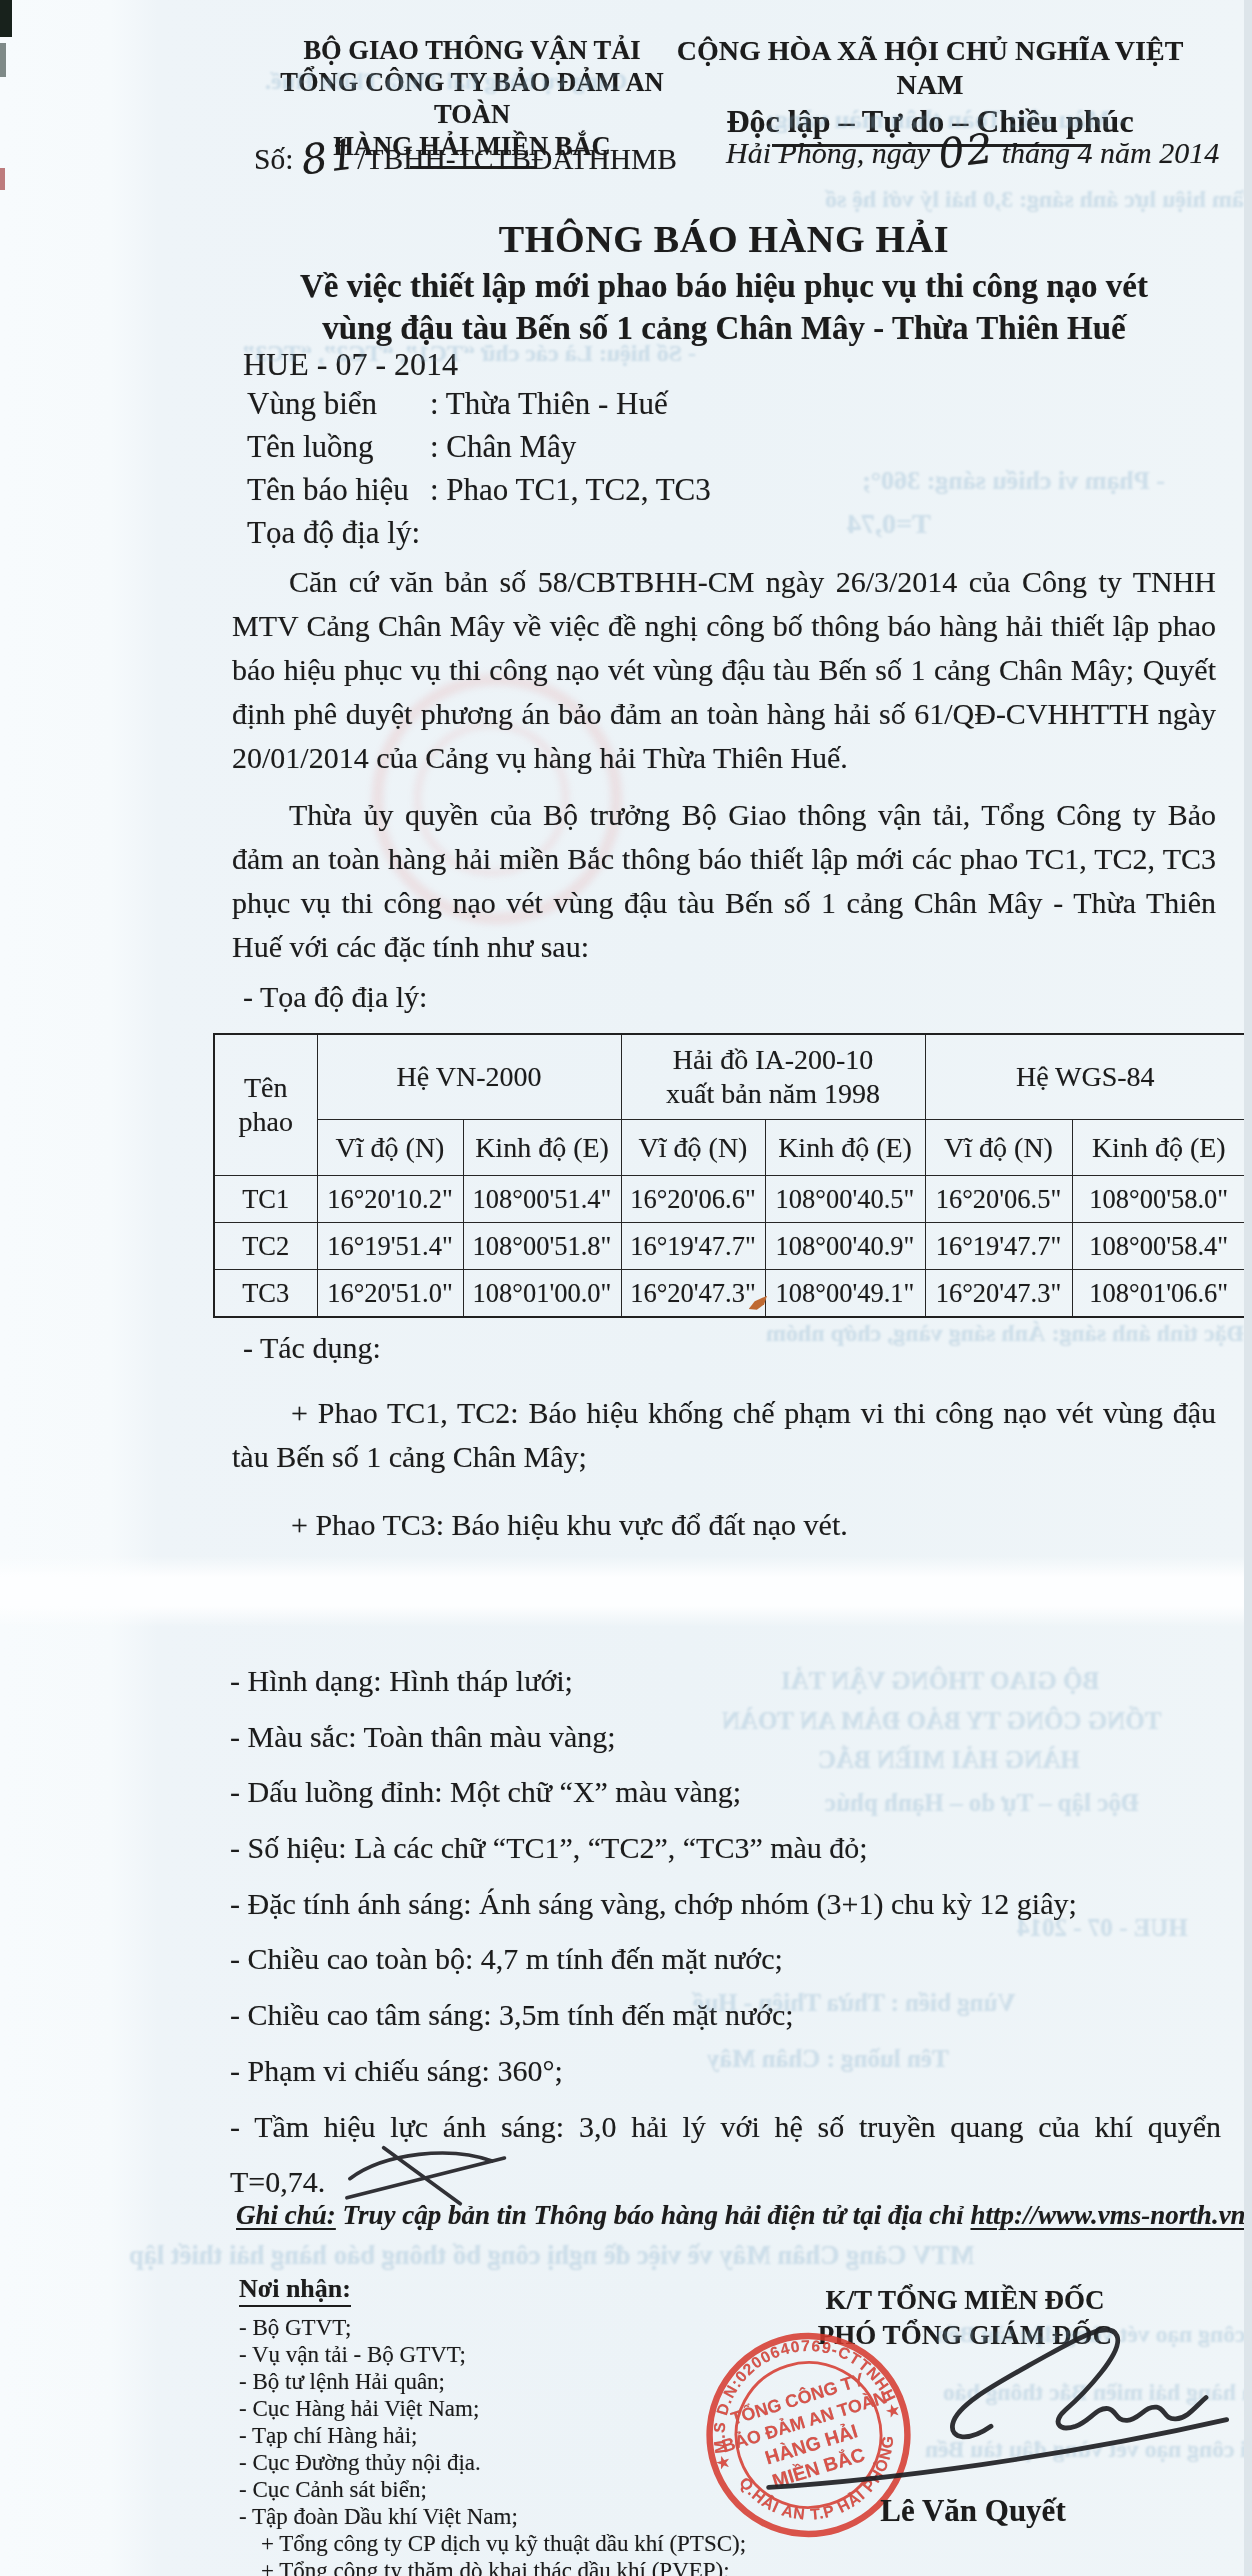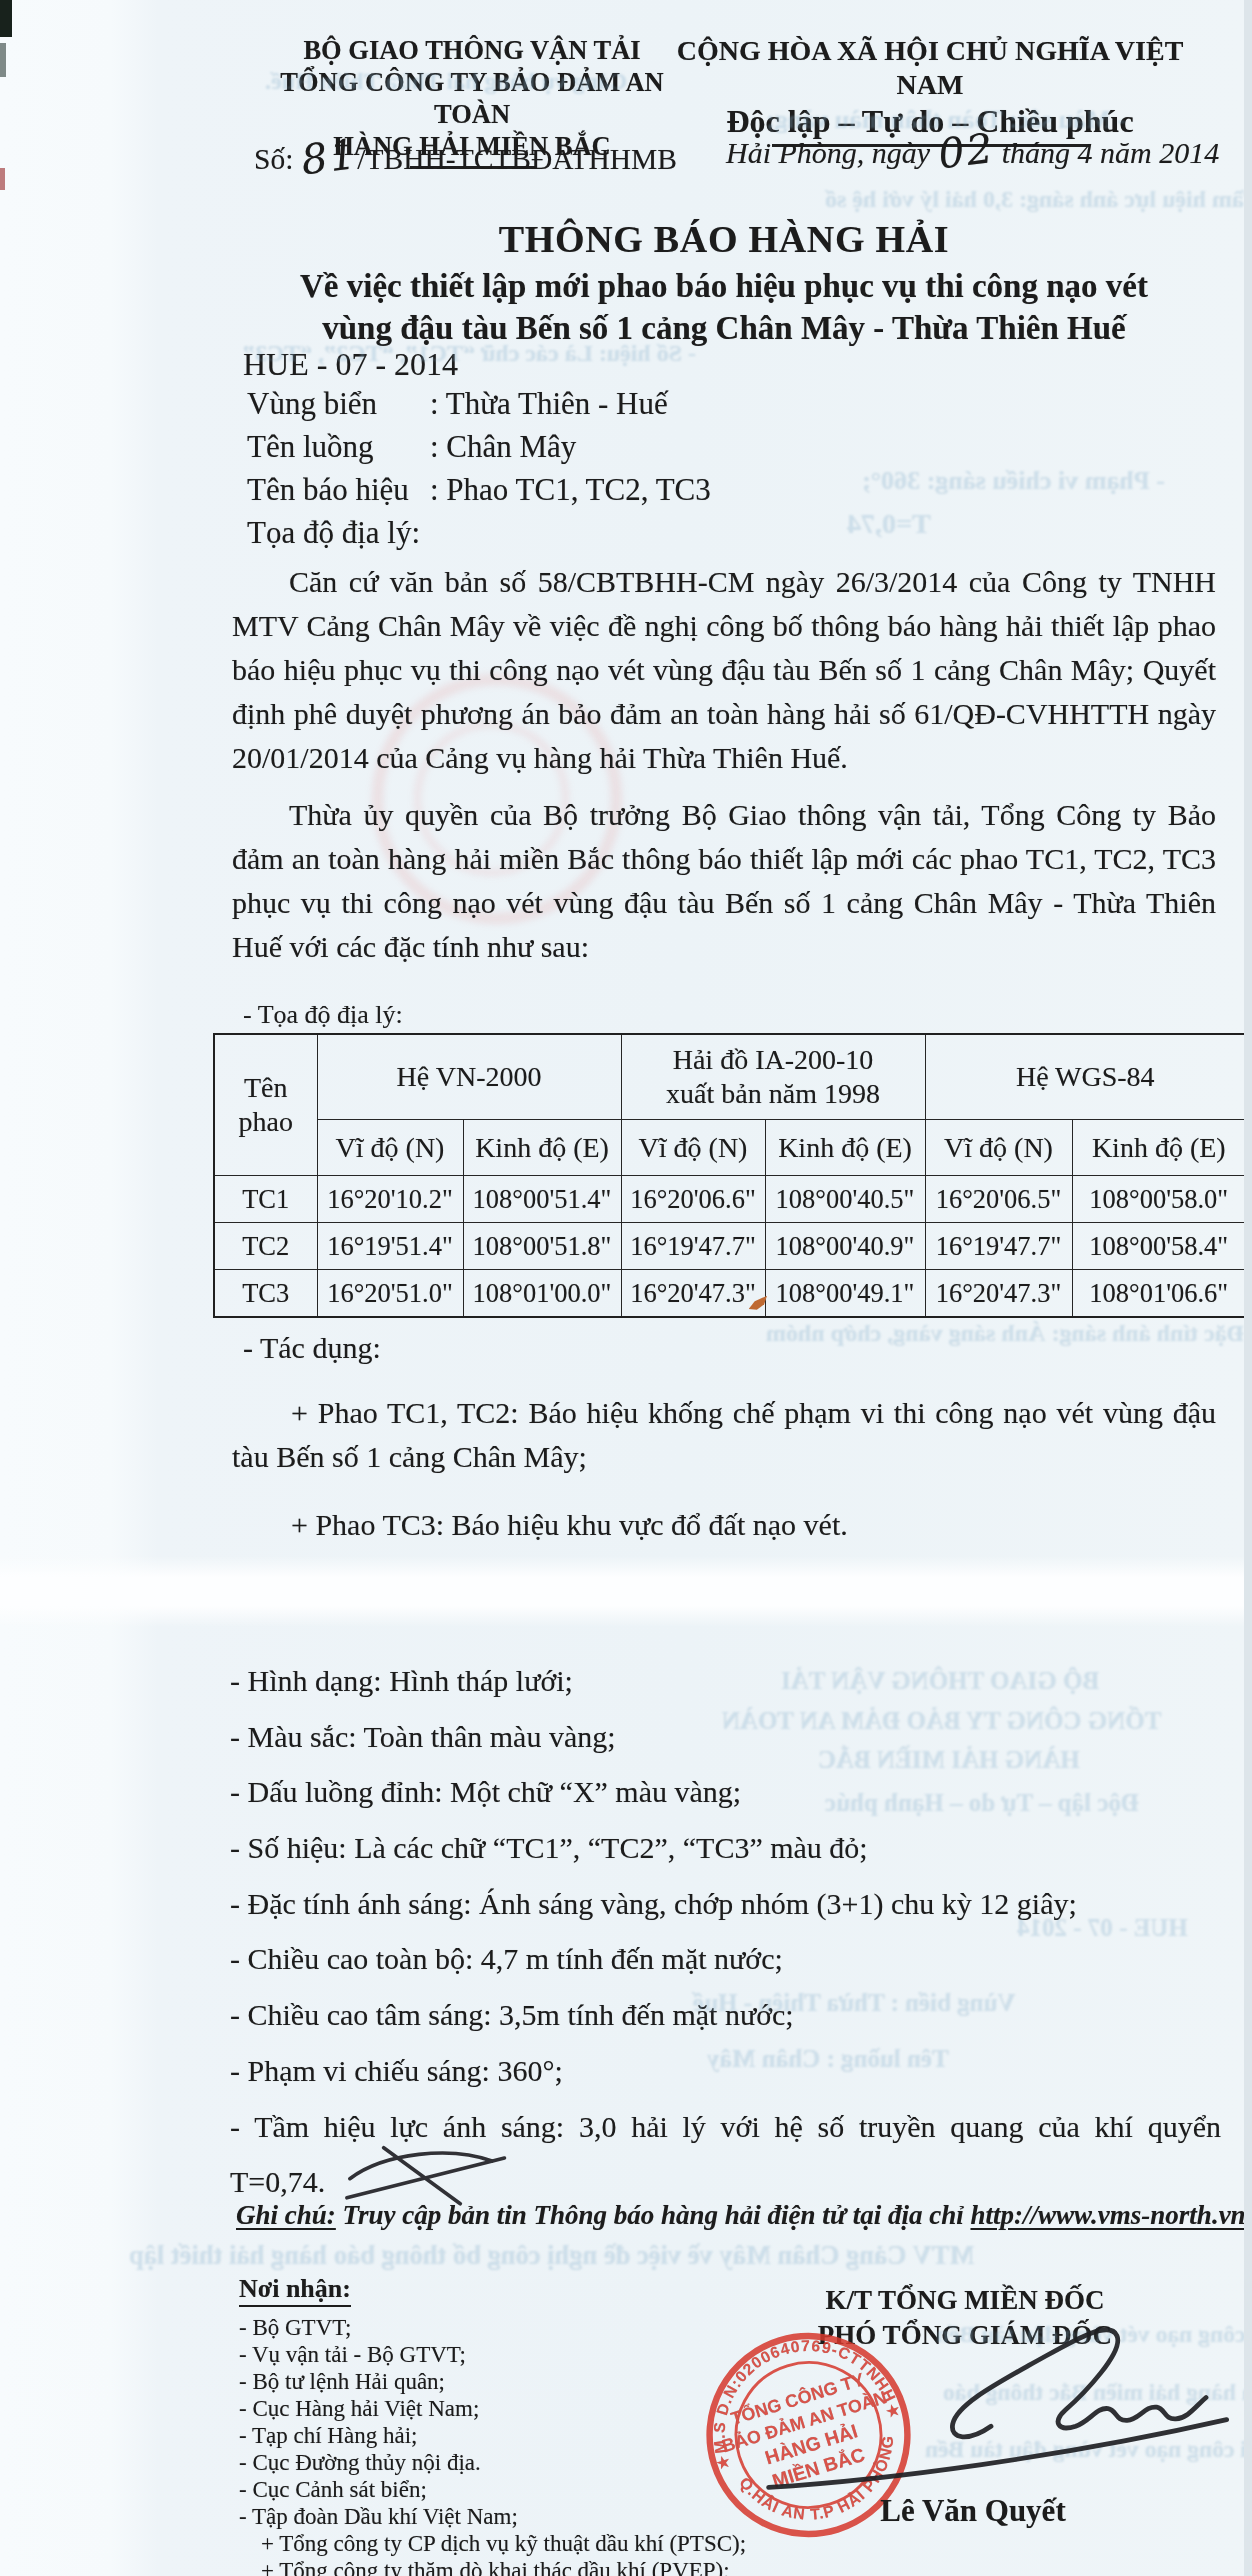--- a/index.html
+++ b/index.html
@@ -28,21 +28,21 @@
   .subtitle{left:232px;top:265px;width:984px;text-align:center;font-weight:bold;font-size:33px;line-height:42px;}
   .refcode{left:243px;top:346px;font-size:32px;}
 
   .meta{left:247px;top:386px;width:737px;font-size:31px;}
   .meta-row{position:relative;height:43px;}
   .meta-val{position:absolute;left:183px;top:0;}
 
   .para{left:232px;top:0;width:984px;font-size:30px;line-height:44px;text-align:justify;text-indent:57px;}
   .p1{top:560px;}
   .p2{top:793px;}
-  .coords-head{left:243px;top:980px;font-size:26px;margin-top:20px;}
+  .coords-head{left:243px;top:980px;font-size:30px;}
 
   table.coords{position:absolute;left:213px;top:1033px;border-collapse:collapse;table-layout:fixed;width:1032px;}
   table.coords td,table.coords th{border:1.8px solid #262626;text-align:center;vertical-align:middle;
       font-weight:normal;padding:0;}
   table.coords{border:2.2px solid #202020;}
   .th-big{font-size:28px;line-height:34px;height:84px;}
   .th-sub{font-size:28px;height:55px;}
   .td-data{font-size:26.5px;height:46px;}
 
   .effects-head{left:243px;top:1331px;font-size:30px;}

